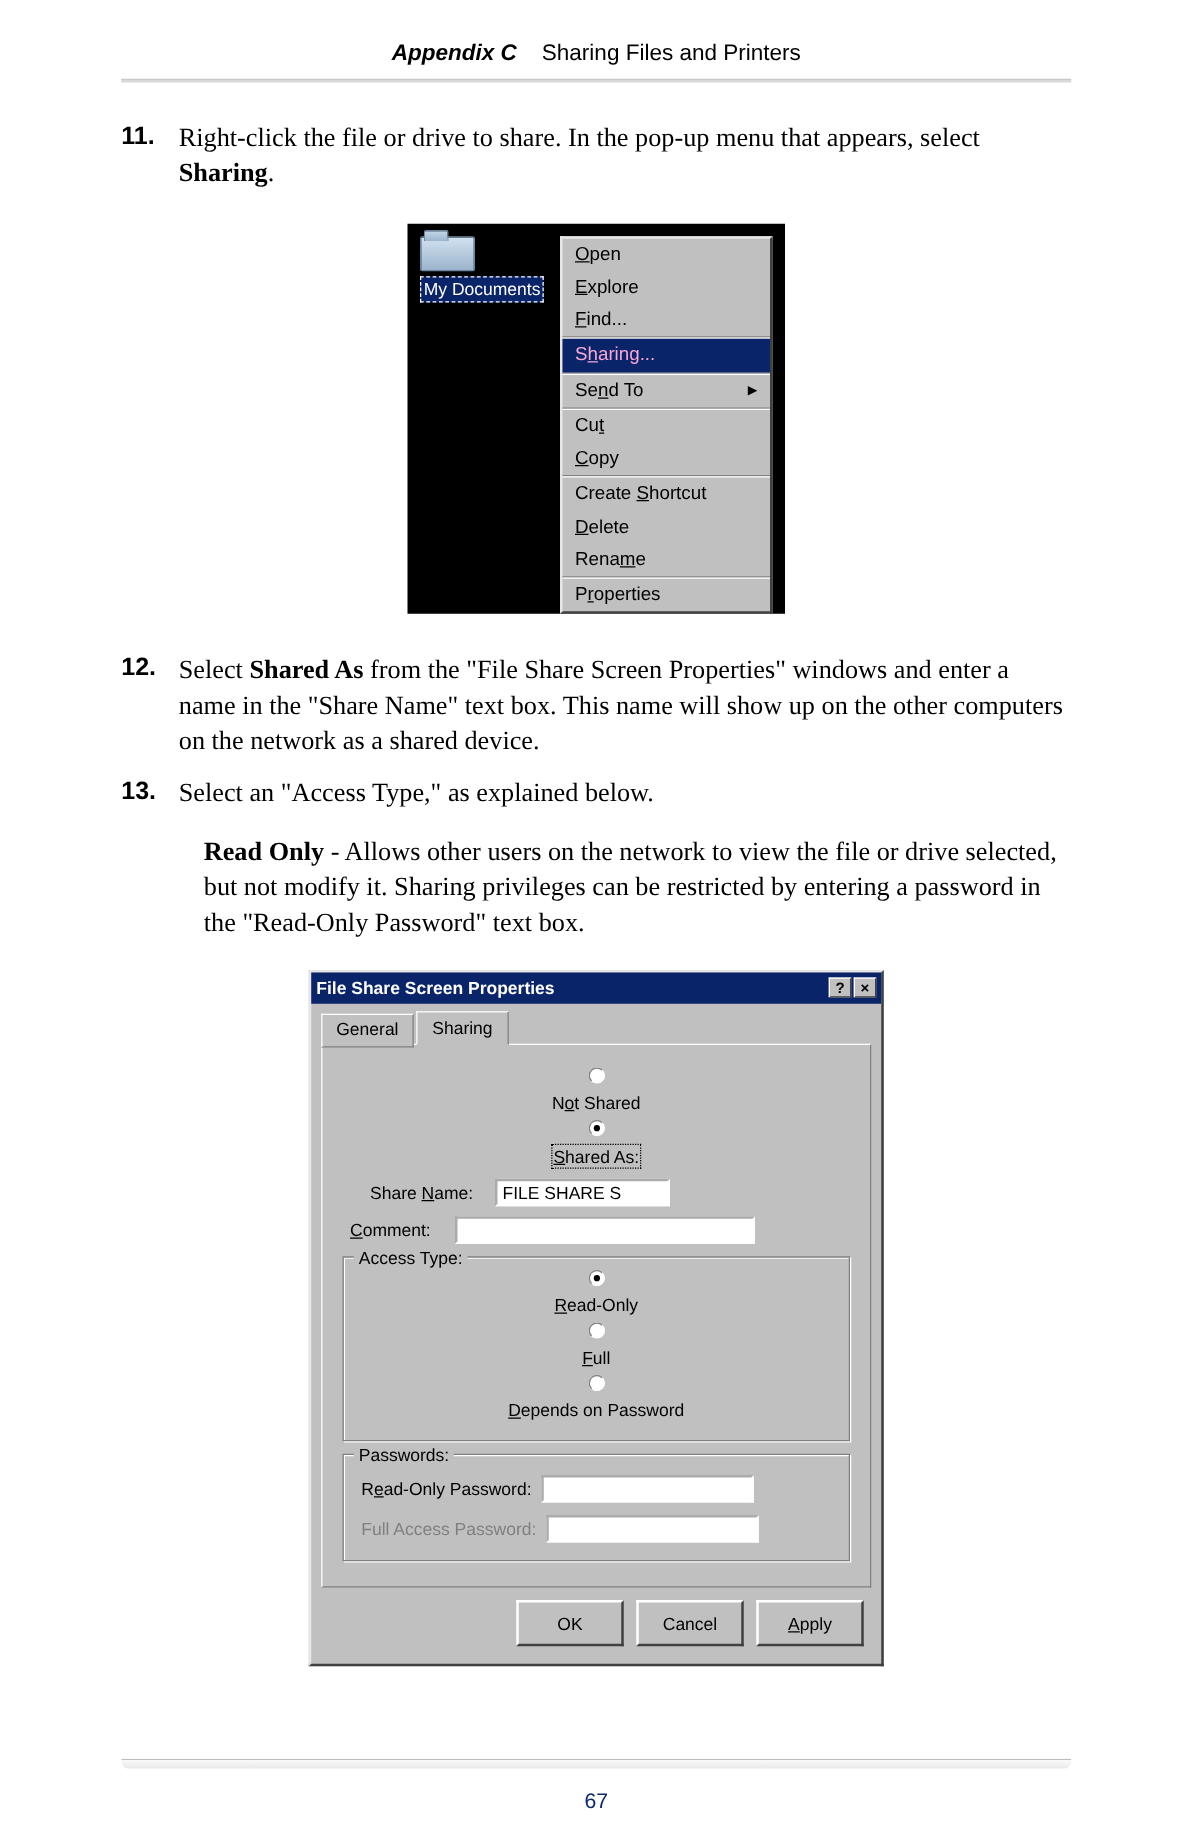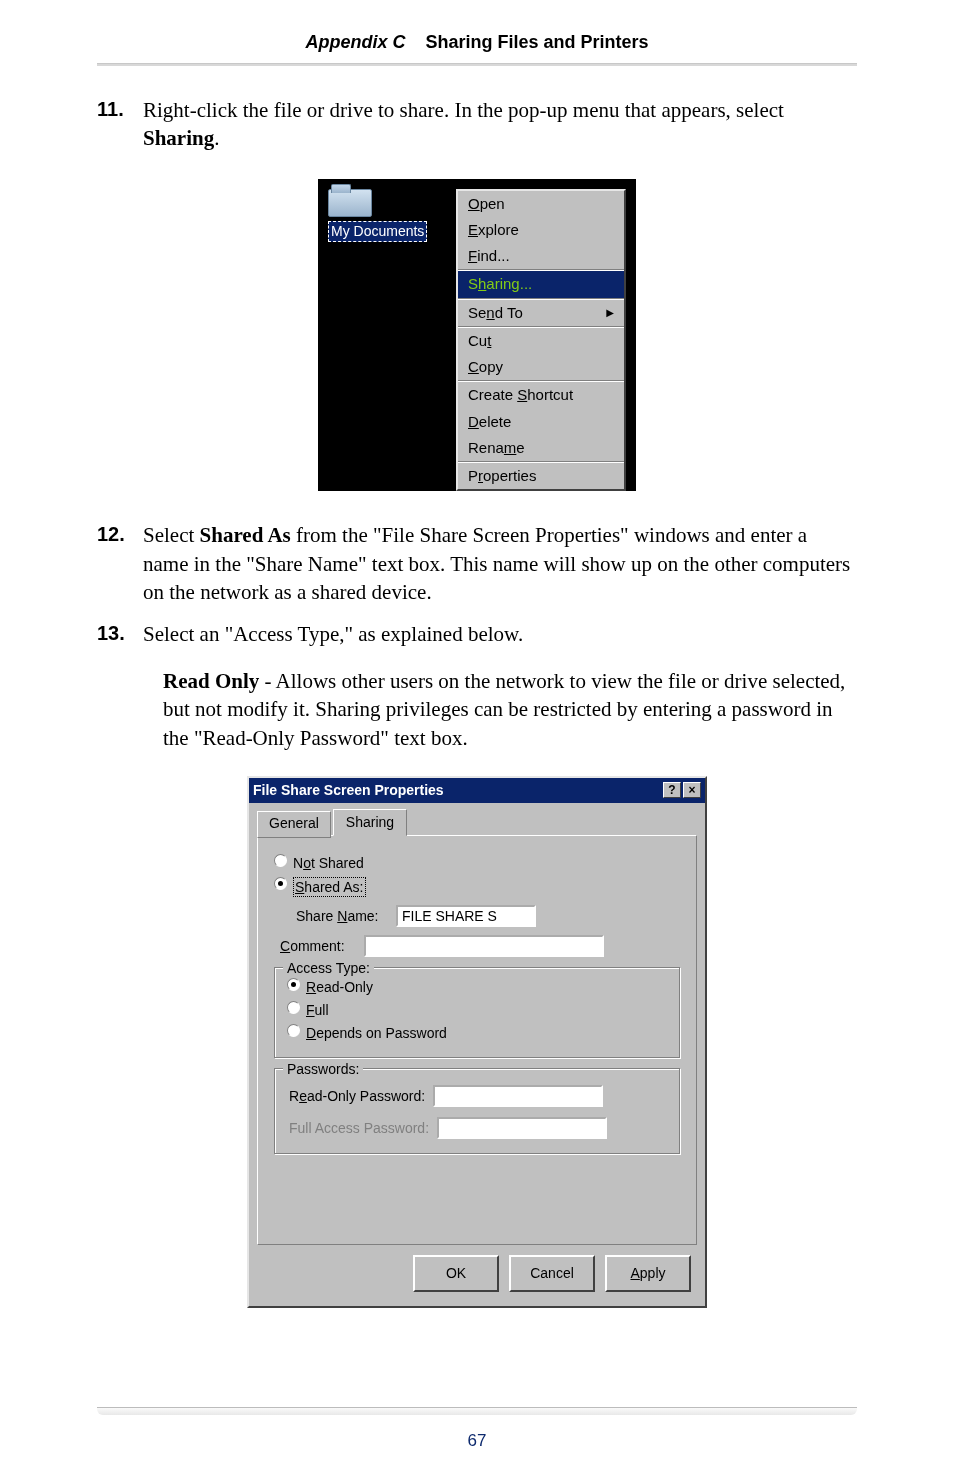--- a/index.html
+++ b/index.html
@@ -12,21 +12,21 @@
     position: relative;
   }
   .page-header {
     text-align: center;
     padding-top: 32px;
     font-family: Arial, Helvetica, sans-serif;
     color: #000;
     font-size: 18px;
   }
   .page-header .italic { font-style: italic; font-weight: bold; }
-  .page-header .bold { font-weight: bold; }
+  .page-header .bold { font-weight: normal; }
   .header-rule {
     width: 760px;
     margin: 10px auto 0 auto;
     border: none;
     border-top: 1px solid #c8c8c8;
     border-bottom: 2px solid #d8d8d8;
   }
   .content {
     width: 760px;
     margin: 0 auto;
@@ -99,21 +99,21 @@
   .ctx-folder::before {
     content: "";
     position: absolute;
     left: 2px; top: -6px; width: 18px; height: 8px;
     background: linear-gradient(#c2d6ea, #9bb4cc);
     border: 1px solid #6a86a0;
     border-bottom: none;
     border-radius: 2px 2px 0 0;
   }
   .ctx-label-row { display: flex; align-items: flex-start; }
-  .ctx-icon-col { width: 128px; }
+  .ctx-icon-col { width: 112px; }
   .ctx-icon-label {
     color: #fff;
     background: #0a246a;
     border: 1px dashed #fff;
     display: inline-block;
     padding: 0 2px;
     font-size: 14px;
   }
   .ctx-menu {
     background: #c0c0c0;
@@ -127,21 +127,21 @@
   .ctx-item {
     padding: 3px 10px 3px 10px;
     color: #000;
     display: flex;
     justify-content: space-between;
     align-items: center;
   }
   .ctx-item u { text-decoration: underline; }
   .ctx-item.highlight {
     background: #0a246a;
-    color: #84cc16;
+    color: #f9a8d4;
   }
   .ctx-sub-arrow { font-size: 10px; }
 
   
   .dlg {
     font-family: "MS Sans Serif", Tahoma, Arial, sans-serif;
     font-size: 14px;
     width: 460px;
     background: #c0c0c0;
     border: 2px solid;
@@ -194,22 +194,24 @@
     background: #c0c0c0;
   }
   .dlg-panel {
     border: 1px solid;
     border-color: #fff #808080 #808080 #fff;
     padding: 14px 16px 10px 16px;
     min-height: 410px;
   }
   .dlg-radio {
     display: flex;
+    align-items: center;
     gap: 6px;
     margin: 4px 0;
+    flex-direction: column;
   }
   .radio-dot {
     width: 13px; height: 13px; border-radius: 50%;
     background: #fff;
     border: 1px solid;
     border-color: #808080 #fff #fff #808080;
     display: flex; align-items: center; justify-content: center;
     flex-shrink: 0;
   }
   .radio-dot.checked::after {

